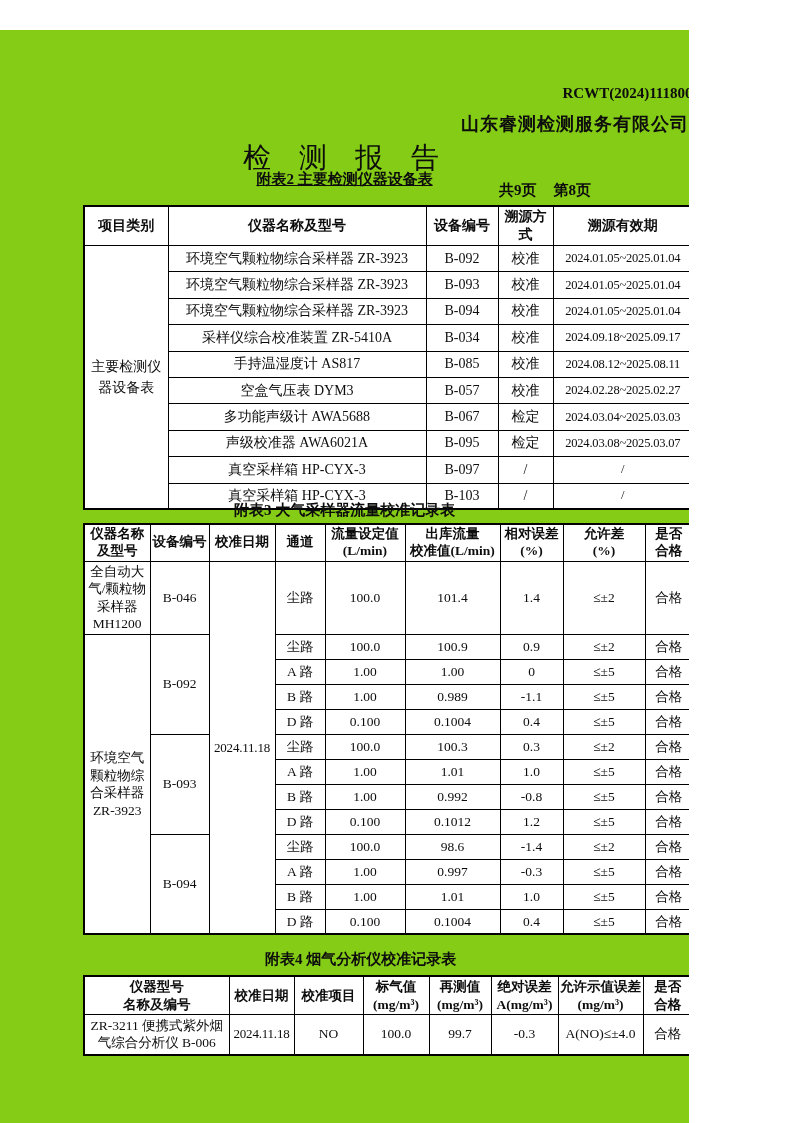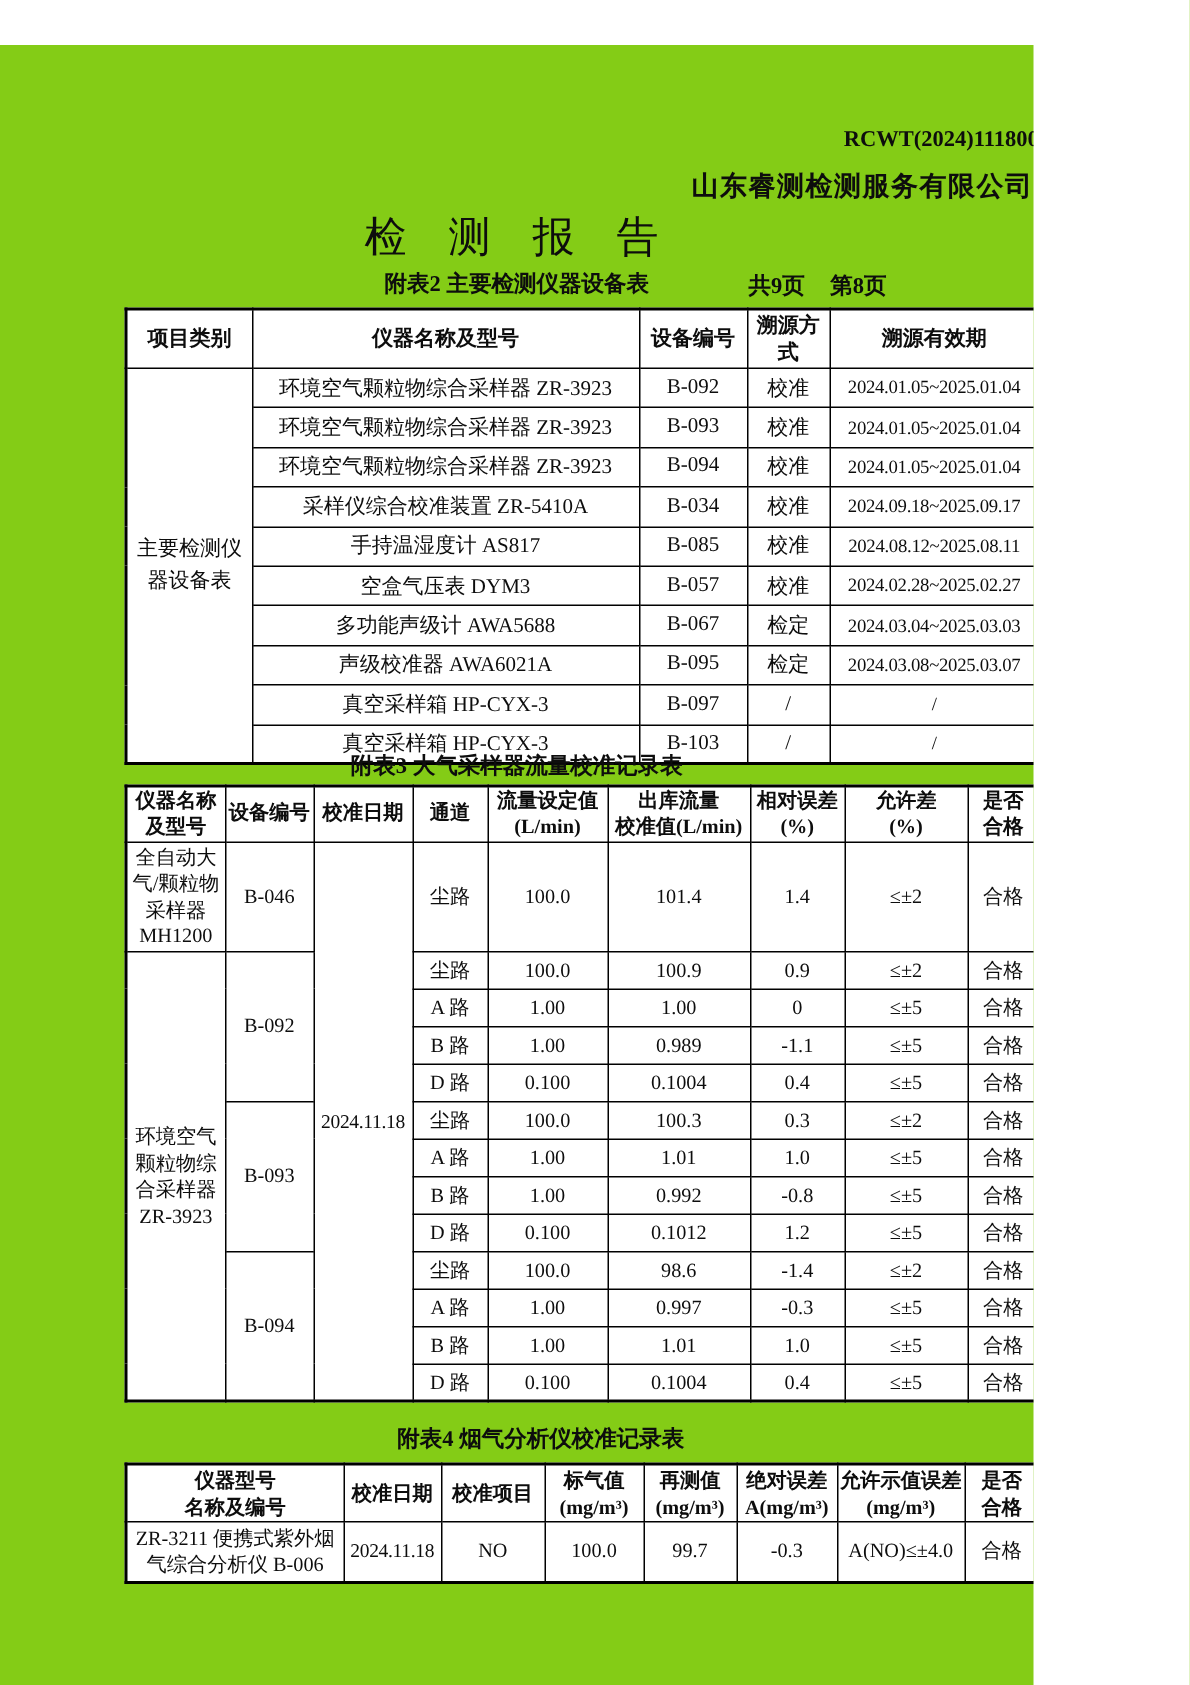--- a/index.html
+++ b/index.html
@@ -22,21 +22,21 @@
   }
   .doc-title {
     position:absolute; top:109px; left:0; width:100%;
     text-align:center; font-size:28px; font-weight:normal;
     letter-spacing:7px; word-spacing:7px;
   }
   .caption {
     position:absolute; left:0; width:100%;
     text-align:center; font-size:15px; font-weight:bold;
   }
-  #cap-instruments { top:150px; }
+  #cap-instruments { top:140px;text-decoration:underline; }
   #cap-flow { top:471px; }
   #cap-gas { top:920px;padding-left:16px; }
   .page-info {
     position:absolute; top:151px; right:98px;
     font-size:15px; font-weight:bold; white-space:nowrap;
   }
   .page-info .cur { margin-left:17px; }
 
   table {
     position:absolute; left:83px;

